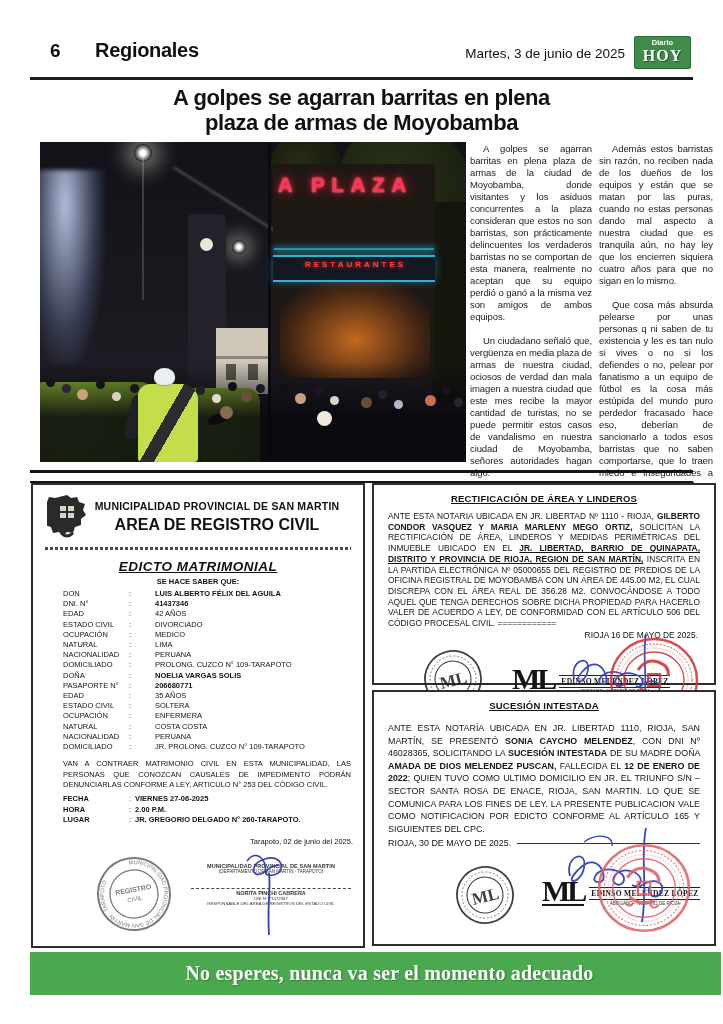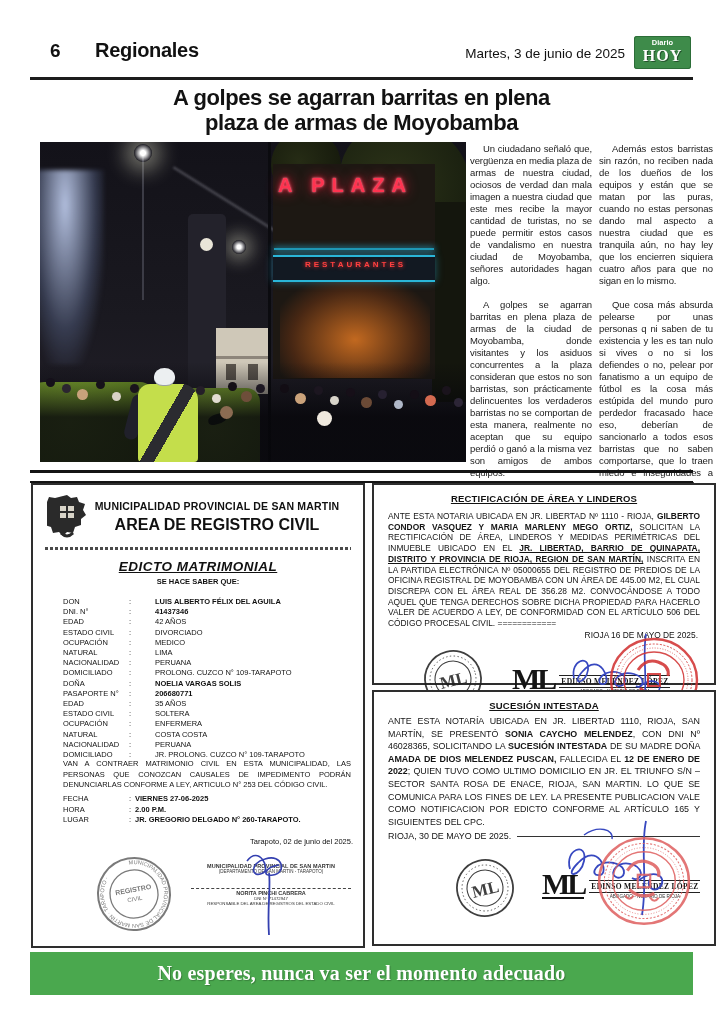--- a/index.html
+++ b/index.html
@@ -107,50 +107,50 @@
   .ed-emblem { width:40px; height:48px; flex:0 0 40px; }
   .ed-org { flex:1; text-align:center; font-weight:700; }
   .ed-org .o1 { font-size:10.5px; letter-spacing:0.2px; }
   .ed-org .o2 { font-size:16px; margin-top:4px; }
   .ed-dash { position:absolute; left:12px; top:62px; width:306px; height:3px;
       background:repeating-linear-gradient(90deg,#4a4a4a 0 3px, transparent 3px 5px); }
   .ed-title { position:absolute; left:0; top:74px; width:330px; text-align:center;
       font-size:13.5px; font-weight:700; font-style:italic; text-decoration:underline; letter-spacing:0.5px;}
   .ed-sub { position:absolute; left:0; top:92px; width:330px; text-align:center;
       font-size:7.5px; font-weight:700; }
-  .ed-fields { position:absolute; left:30px; top:104px; width:286px; font-size:7.5px;margin-top:8px; }
+  .ed-fields { position:absolute; left:30px; top:104px; width:286px; font-size:7.5px; }
   .ed-fields .row { display:flex; line-height:10.2px; }
   .ed-fields .lab { width:62px; flex:0 0 62px; }
   .ed-fields .col-sep { width:10px; flex:0 0 10px; text-align:center; }
   .ed-fields .val { flex:1;padding-left:20px; }
   .ed-fields .row.b .val { font-weight:700; }
   .ed-notice { position:absolute; left:30px; top:274px; width:288px; font-size:7.5px;
       line-height:10.5px; text-align:justify; }
   .ed-sched { position:absolute; left:30px; top:309px; width:286px; font-size:7.5px; }
   .ed-sched .row { display:flex; line-height:10.5px; }
-  .ed-sched .lab { width:62px; flex:0 0 62px; font-weight:400;}
+  .ed-sched .lab { width:62px; flex:0 0 62px; font-weight:700;}
   .ed-sched .col-sep { width:10px; flex:0 0 10px; text-align:center;}
   .ed-sched .val { flex:1; font-weight:700; }
   .ed-dateline { position:absolute; right:10px; top:352px; font-size:7.5px; }
   .ed-stampzone { position:absolute; left:0; top:364px; width:330px; height:92px; }
   .stamp-rc { position:absolute; left:62px; top:6px; transform:rotate(-10deg); opacity:.8; }
   .sigblock { position:absolute; left:158px; top:14px; width:160px; text-align:center; color:#333; }
   .sigblock .s1 { font-size:5.5px; font-weight:700; letter-spacing:0.1px; }
   .sigblock .s2 { font-size:4.5px; }
   .sigblock .dots { margin-top:14px; border-top:1.5px dashed #444; }
   .sigblock .s3 { font-size:5.5px; font-weight:700; margin-top:1px;}
   .sigblock .s4 { font-size:4.3px; }
   .sigblock .s5 { font-size:4.3px; }
   .ed-sign { position:absolute; left:192px; top:-6px; }
 
   
   .n-title { text-align:center; font-weight:700; text-decoration:underline; margin-top:8px;
       font-size:9.5px; letter-spacing:0.2px; }
   .n-para { margin:7px 14px 0 14px; font-size:8.4px; line-height:10.7px; text-align:justify; color:#141414; }
-  .suc .n-para { font-size:8.9px; line-height:12.6px; margin-top:4px; }
+  .suc .n-para { font-size:8.9px; line-height:12.6px; margin-top:11px; }
   .n-date-r { text-align:right; margin-right:16px; font-size:8.4px; margin-top:1px; }
   .n-date-flex { display:flex; align-items:center; margin:3px 14px 0 14px; font-size:8.9px; }
   .n-date-flex .line { flex:1; height:1px; background:#333; margin-left:6px; }
   .stamprow { position:relative; height:84px; }
   .stamp-ml-round { position:absolute; transform:rotate(-14deg); opacity:.85; }
   .rect .stamp-ml-round { left:48px; top:8px; }
   .suc  .stamp-ml-round { left:80px; top:16px; }
   .ml-mono { position:absolute; display:flex; align-items:flex-end; }
   .rect .ml-mono { left:138px; top:26px; }
   .suc  .ml-mono { left:168px; top:30px; }
@@ -161,21 +161,21 @@
       border-top:1px solid #222; border-bottom:1px solid #222; padding:1px 2px; letter-spacing:0.3px;}
   .ml-mono .nm .n2 { font-size:4.6px; text-align:center; color:#333; margin-top:1px;}
   .rect .n-sign { position:absolute; left:186px; top:-14px; }
   .suc  .n-sign { position:absolute; left:180px; top:-26px; }
   .seal-red { position:absolute; opacity:.88; }
   .rect .seal-red { right:14px; top:-4px; }
   .suc  .seal-red { right:22px; top:-6px; }
 
   
   .banner { left:30px; top:952px; width:663px; height:43px; background:#4aa84e;
-      display:flex; align-items:center; justify-content:center; }
+      display:flex; align-items:center; justify-content:center;padding-left:28px; }
   .banner span { font-family:"Liberation Serif", serif; font-weight:700; font-size:20px; color:#fff;
       text-shadow:1px 1px 1px rgba(0,0,0,.25); letter-spacing:0.2px; }
 </style>
 </head>
 <body>
 
 <div id="page">
 
   <div class="abs page-num">6</div>
   <div class="abs section">Regionales</div>
@@ -215,22 +215,22 @@
     <div class="warm"></div>
     <div class="crowd-shade"></div>
     <div class="heads heads-l"></div>
     <div class="heads heads-r"></div>
     <div class="officer-arm"></div>
     <div class="officer-vest"></div>
     <div class="officer-helmet"></div>
   </div>
 
   <div class="abs col col1">
+    <p>A golpes se agarran barritas en plena plaza de armas de la ciudad de Moyobamba, donde visitantes y los asiduos concurrentes a la plaza consideran que estos no son barristas, son prácticamente delincuentes los verdaderos barristas no se comportan de esta manera, realmente no aceptan que su equipo perdió o ganó a la misma vez son amigos de ambos equipos.</p>
     <p>Un ciudadano señaló que, vergüenza en media plaza de armas de nuestra ciudad, ociosos de verdad dan mala imagen a nuestra ciudad que este mes recibe la mayor cantidad de turistas, no se puede permitir estos casos de vandalismo en nuestra ciudad de Moyobamba, señores autoridades hagan algo.</p>
-    <p>A golpes se agarran barritas en plena plaza de armas de la ciudad de Moyobamba, donde visitantes y los asiduos concurrentes a la plaza consideran que estos no son barristas, son prácticamente delincuentes los verdaderos barristas no se comportan de esta manera, realmente no aceptan que su equipo perdió o ganó a la misma vez son amigos de ambos equipos.</p>
   </div>
   <div class="abs col col2">
     <p>Además estos barristas sin razón, no reciben nada de los dueños de los equipos y están que se matan por las puras, cuando no estas personas dando mal aspecto a nuestra ciudad que es tranquila aún, no hay ley que los encierren siquiera cuatro años para que no sigan en lo mismo.</p>
     <p>Que cosa más absurda pelearse por unas personas q ni saben de tu existencia y les es tan nulo si vives o no si los defiendes o no, pelear por fanatismo a un equipo de fútbol es la cosa más estúpida del mundo puro perdedor fracasado hace eso, deberían de sancionarlo a todos esos barristas que no saben comportarse, que lo traen miedo e inseguridades a nuestros niños.  (Jorge Canales)</p>
   </div>
 
   <div class="abs divider"></div>
 
   <div class="abs nbox edicto">
     <div class="ed-head">

